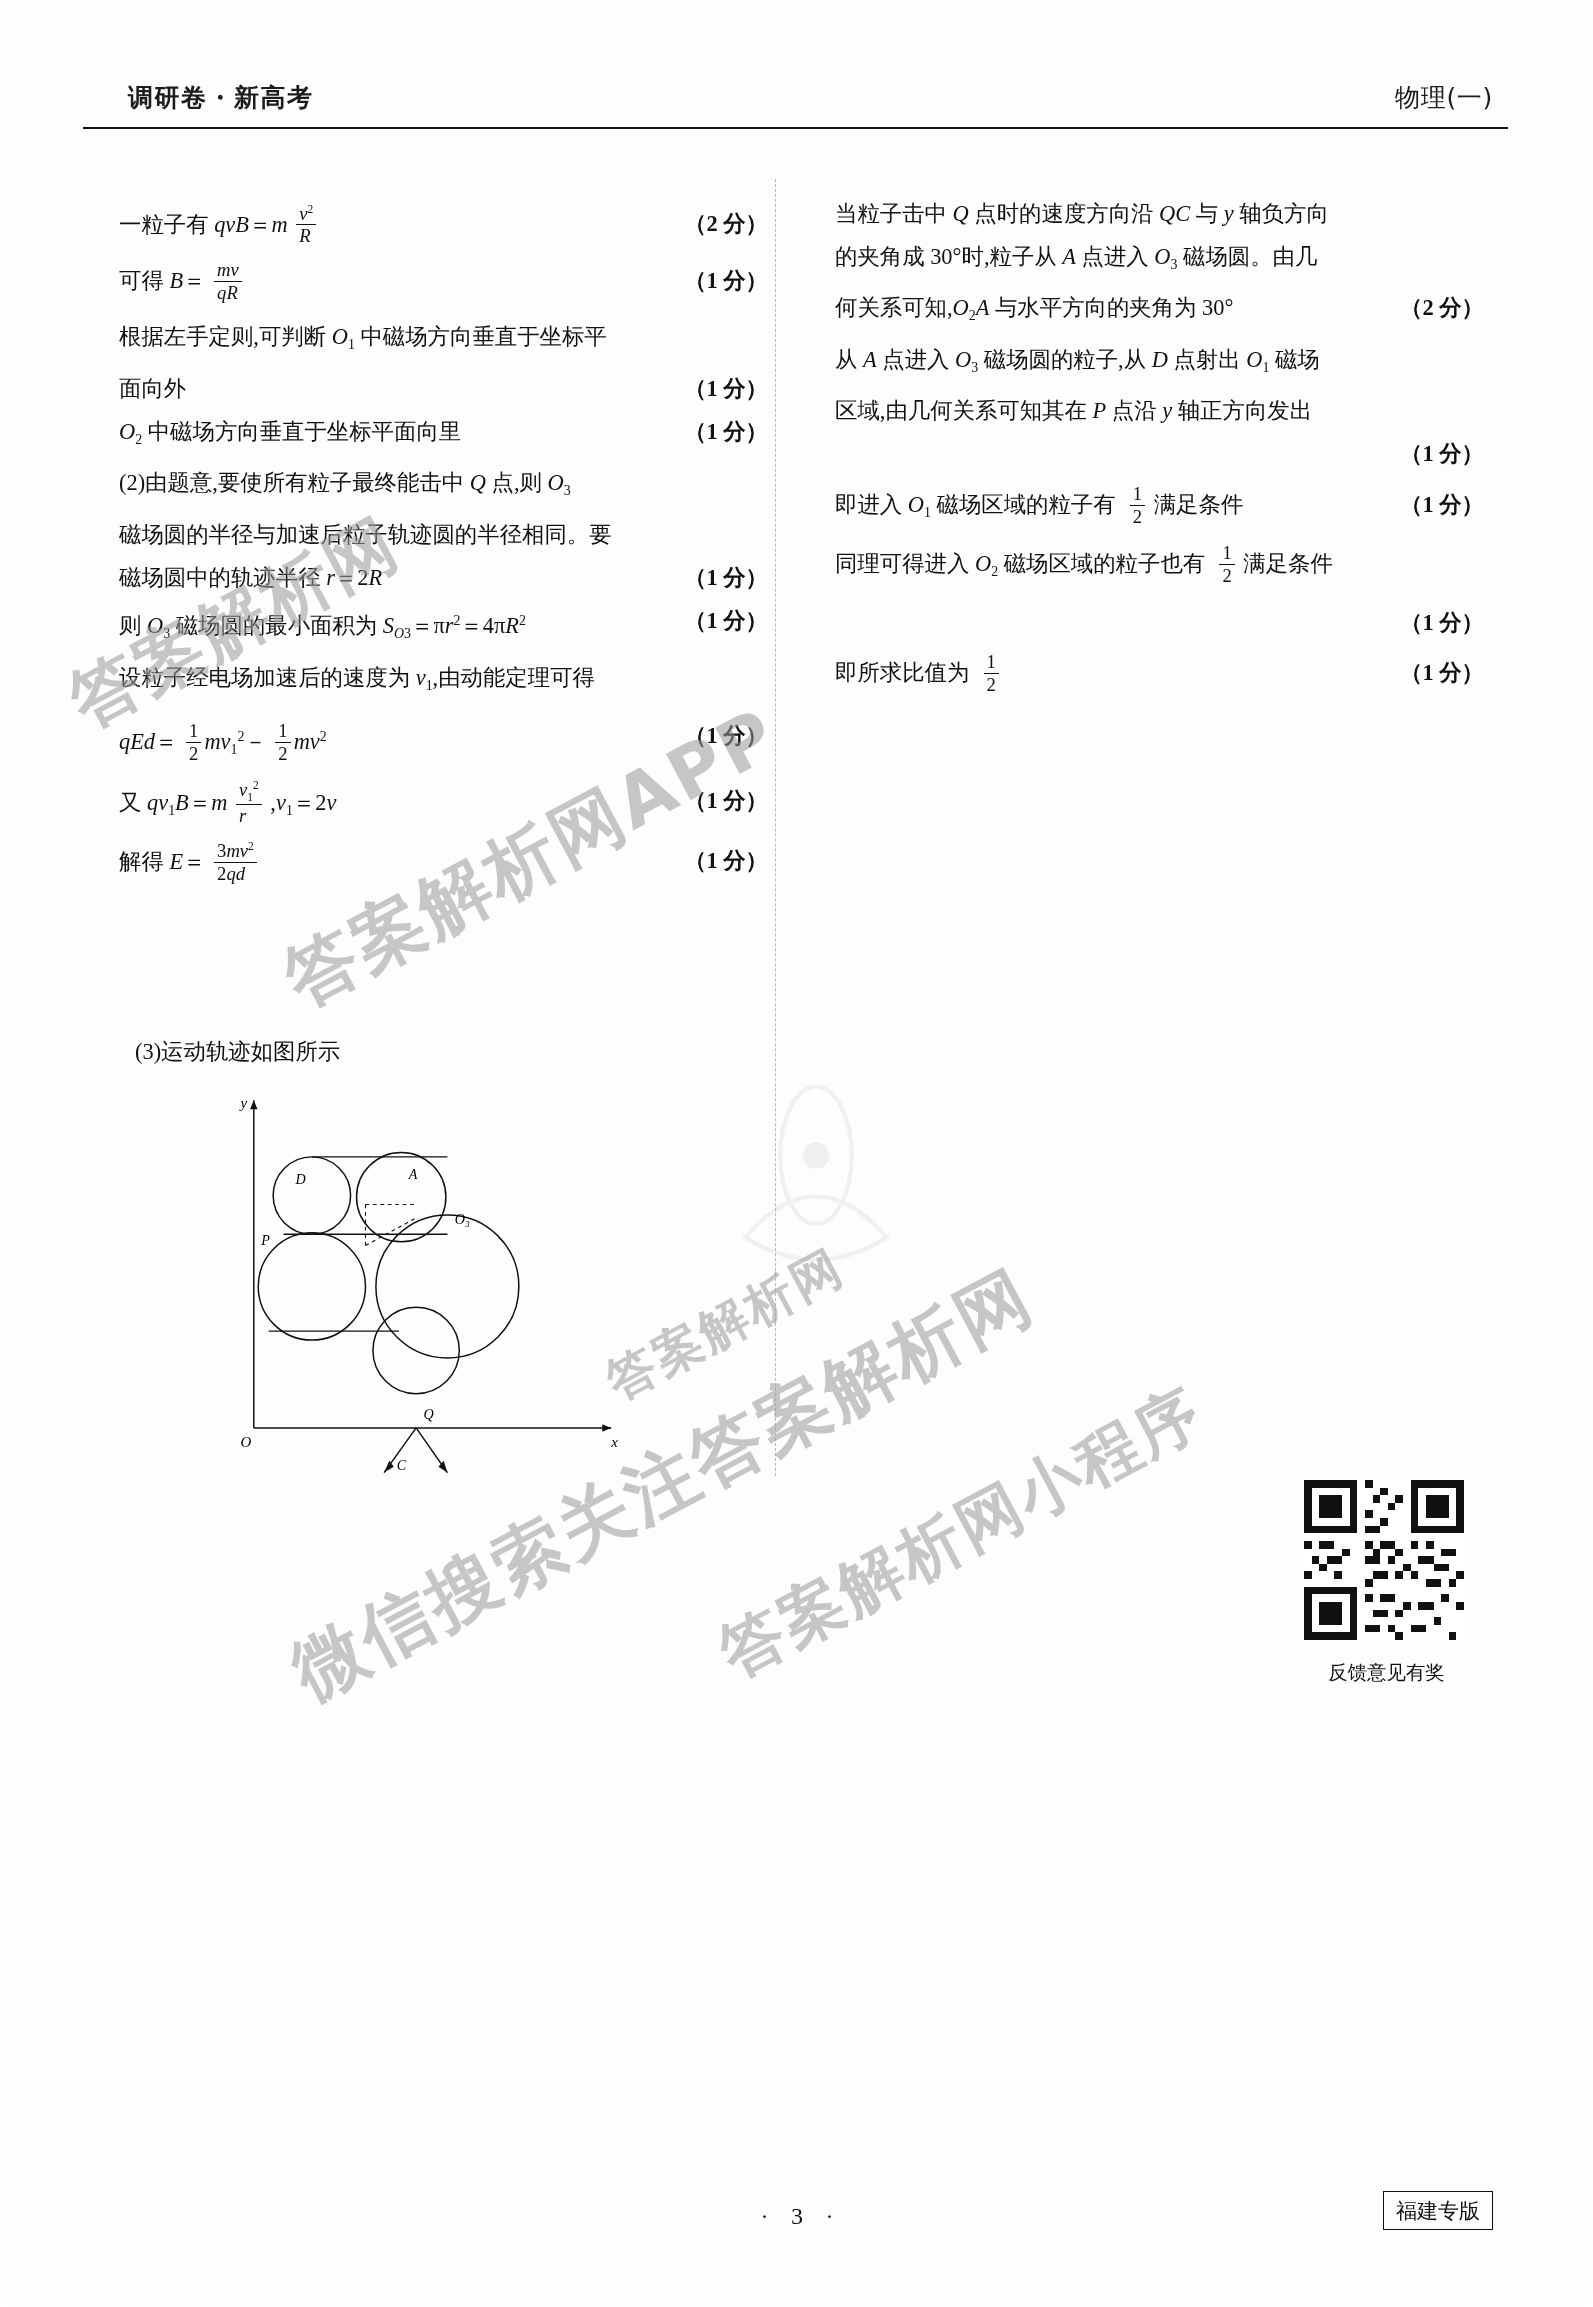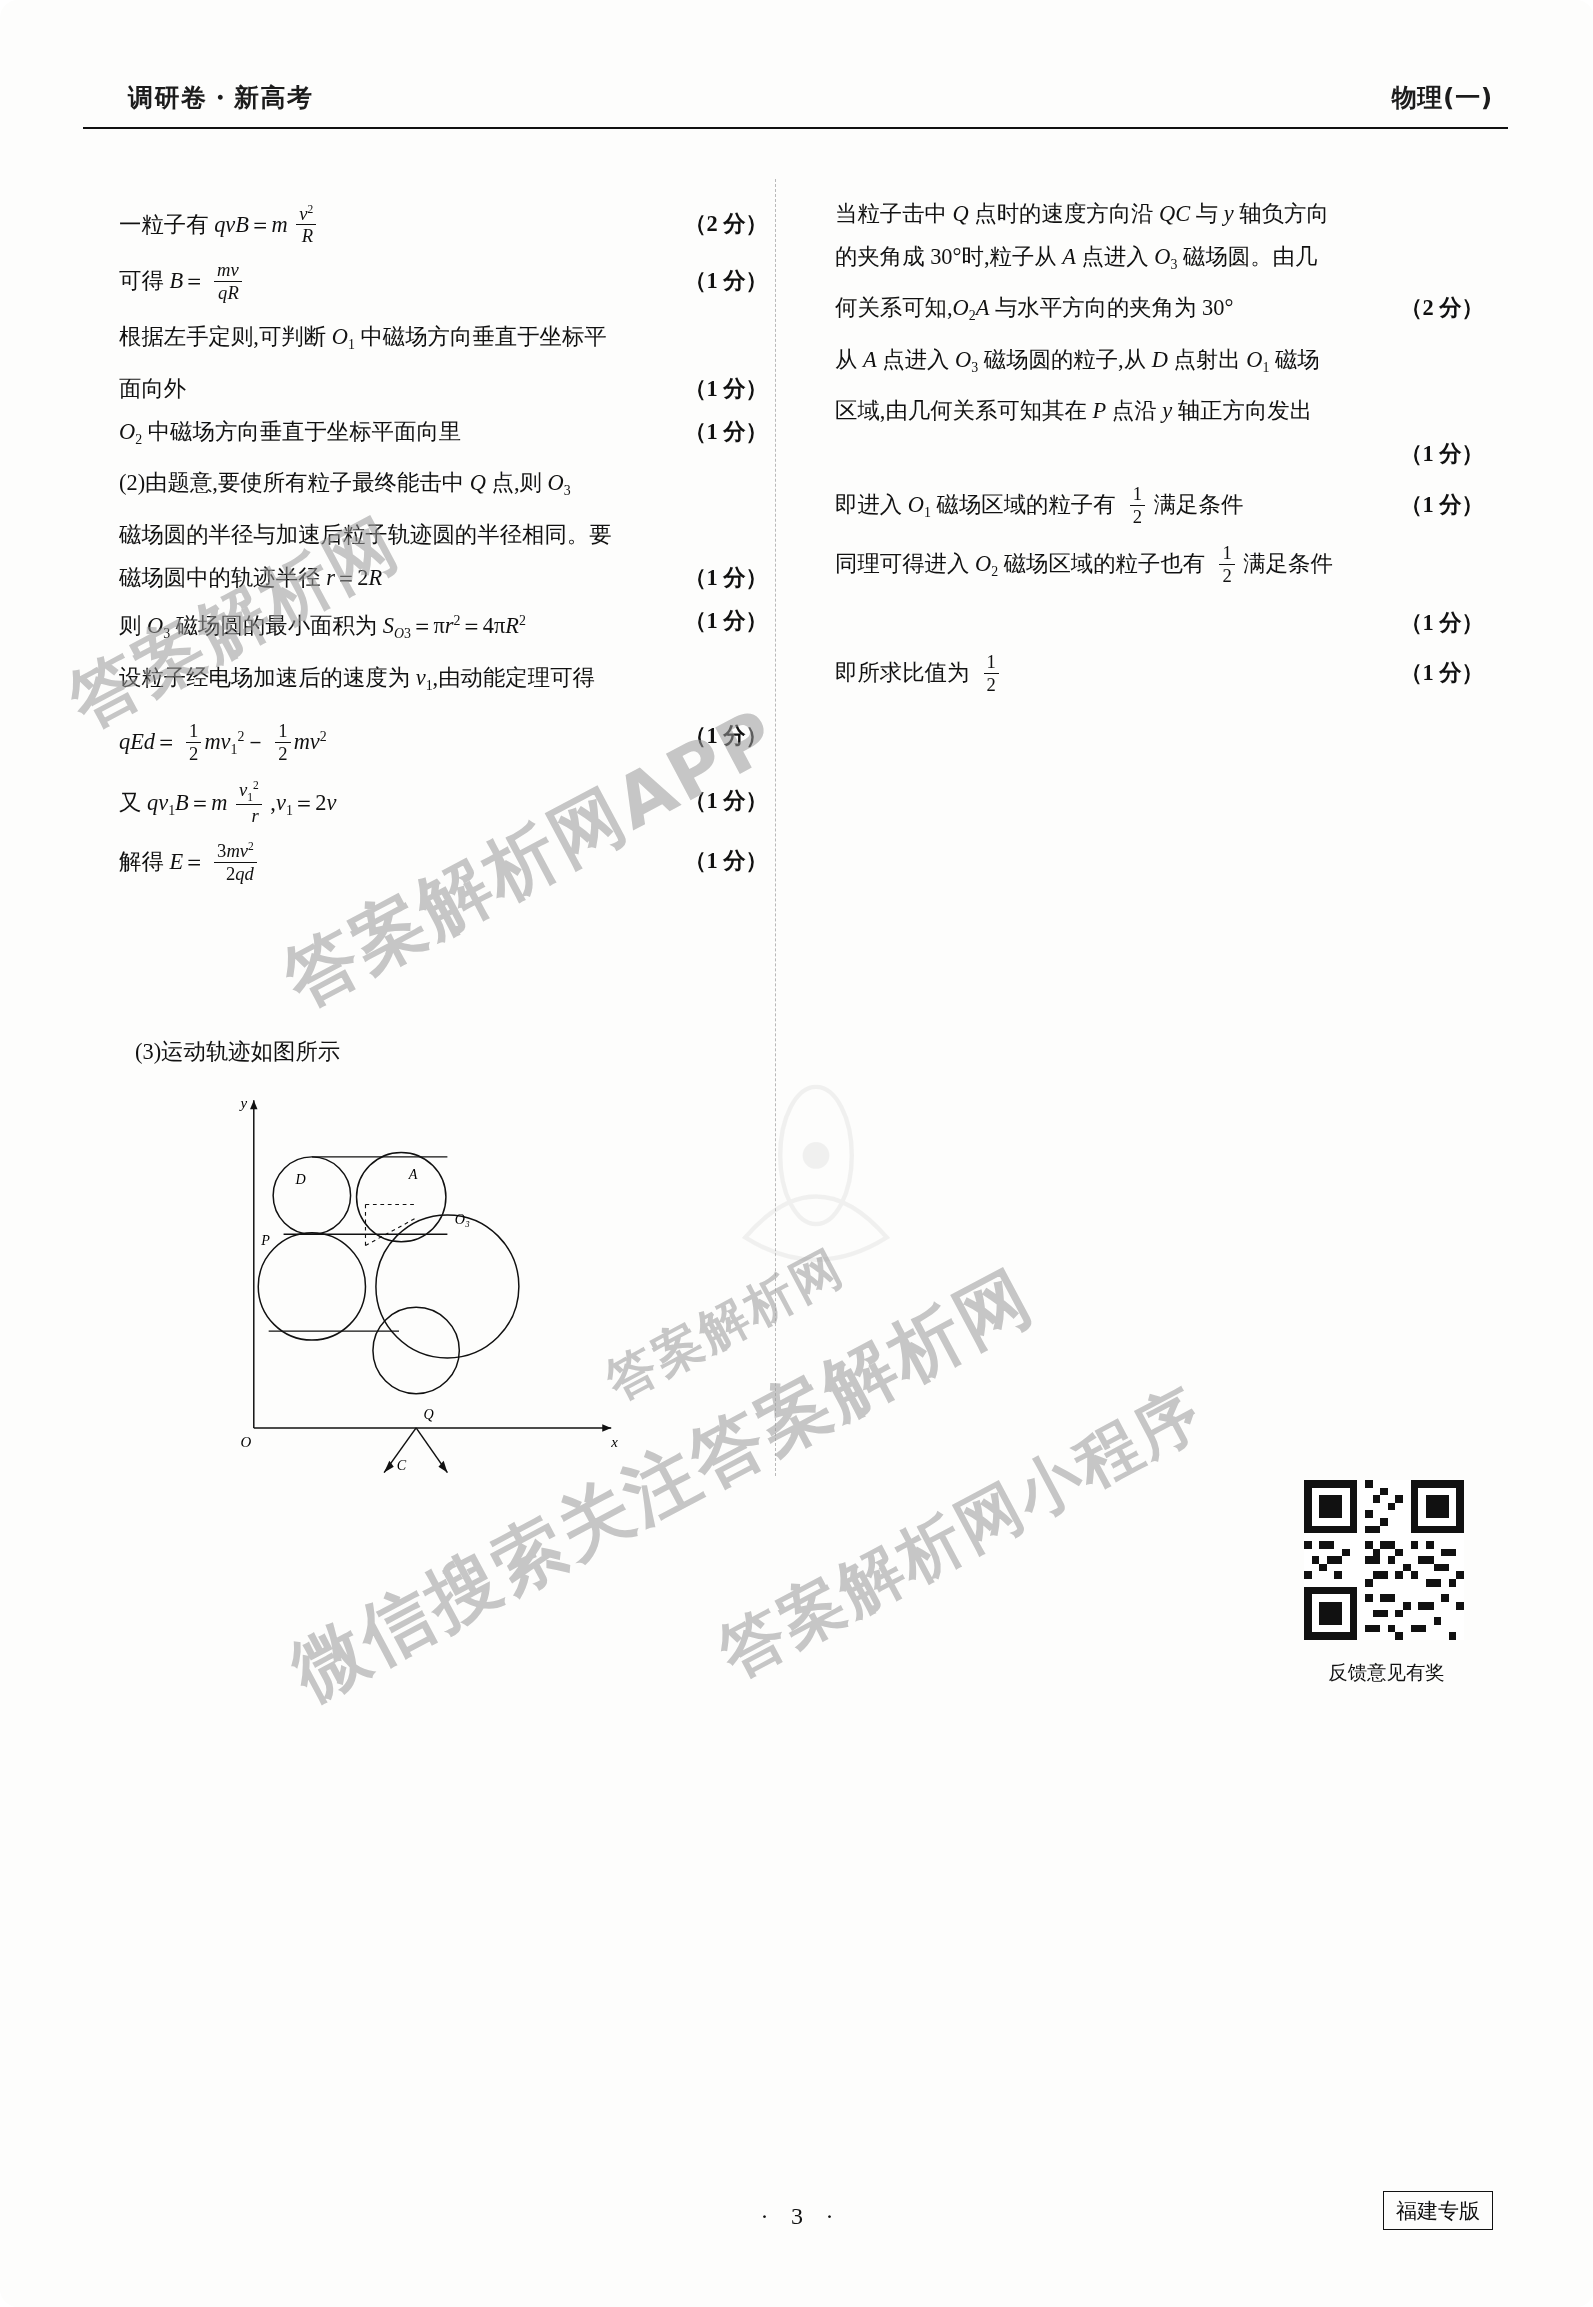--- a/index.html
+++ b/index.html
@@ -18,21 +18,21 @@
   
   .header{
     position:absolute;left:83px;top:81px;width:1425px;height:52px;
   }
   .header .left{
     position:absolute;left:45px;top:0;font-size:25px;letter-spacing:1.5px;
     font-family:"DejaVu Sans", sans-serif;font-weight:700;color:#1c1c1c;
   }
   .header .right{
     position:absolute;right:15px;top:0;font-size:25px;letter-spacing:0.7px;
-    font-family:"DejaVu Sans", sans-serif;font-weight:700;color:#1c1c1c;
+    font-family:"DejaVu Sans", sans-serif;font-weight:400;color:#1c1c1c;
   }
   .header .rule{
     position:absolute;left:0;top:46px;width:1425px;height:2.2px;background:#111;
   }
   
   .col{
     position:absolute;top:171px;width:649px;
     font-size:22.4px;line-height:40px;color:#111;margin-top:23px;
   }
   .col-left{left:119px;}
@@ -48,21 +48,21 @@
   }
   .line .txt{display:inline;}
   .mark{
     position:absolute;right:0;top:0;white-space:nowrap;font-weight:bold;
   }
   .blk{ margin-top:10.4px;margin-bottom:10.4px;position:relative;min-height:46px;}
   
   .it{font-style:italic;font-family:"Liberation Serif",serif;}
   .frac{
     display:inline-block;vertical-align:middle;
-    text-align:right;font-size:18.6px;line-height:1.15;
+    text-align:left;font-size:18.6px;line-height:1.15;
     margin:0 3px;position:relative;top:-1.5px;
   }
   .frac .num{display:block;padding:0 3px;}
   .frac .den{display:block;border-top:1.2px solid #111;padding:0 3px;}
   sub{font-size:0.62em;}
   sup{font-size:0.62em;}
   
   .figure{
     position:absolute;left:224px;top:1085px;width:417px;height:388px;
   }

